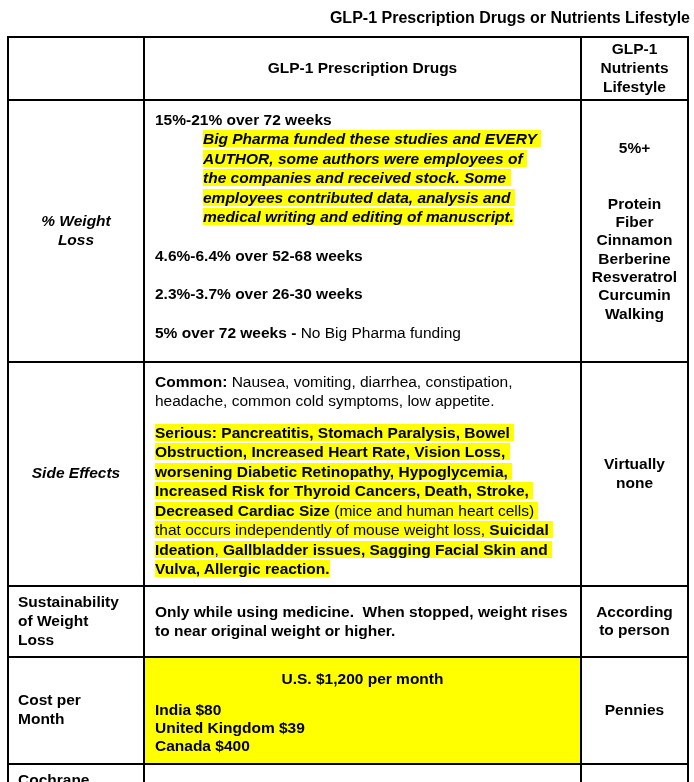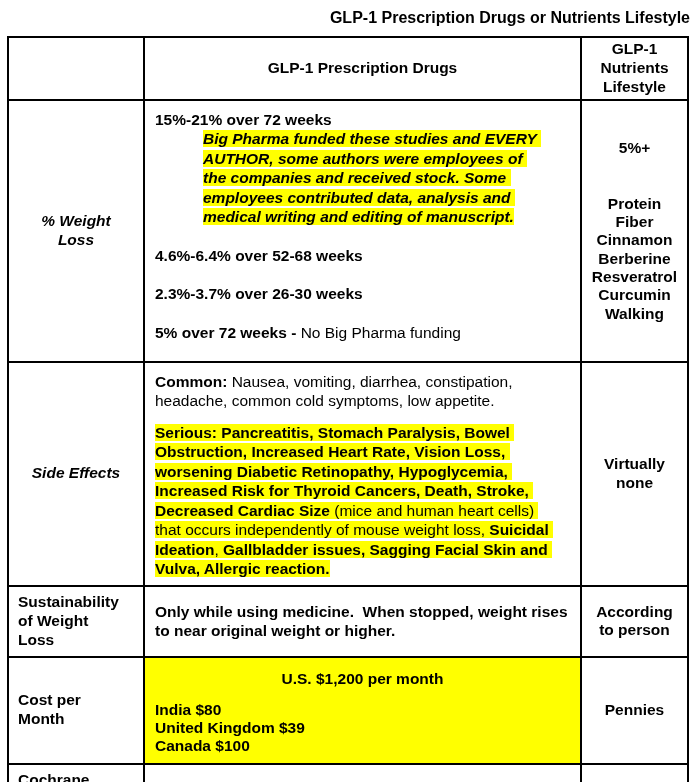--- a/index.html
+++ b/index.html
@@ -117,21 +117,21 @@
   </tr>
 
   <tr style="height:52px;">
     <td class="label-cell">Cost per
 Month</td>
     <td class="cost-cell">
       <div class="cost-us">U.S. $1,200 per month</div>
       <div class="cost-intl">
         <span>India $80</span>
         <span>United Kingdom $39</span>
-        <span>Canada $100</span>
+        <span>Canada $400</span>
       </div>
     </td>
     <td class="right-cell">Pennies</td>
   </tr>
 
   <tr style="height:42px;">
     <td class="label-cell">Cochrane
 Insights</td>
     <td class="content-cell middle">
       <p class="para"><span class="b">May reduce some weight.  Safety is uncertain.</span></p>

